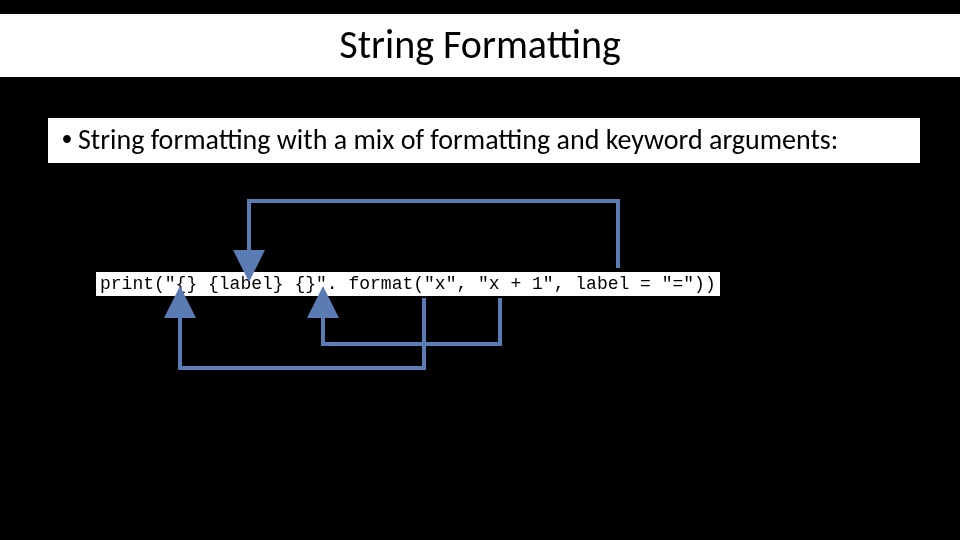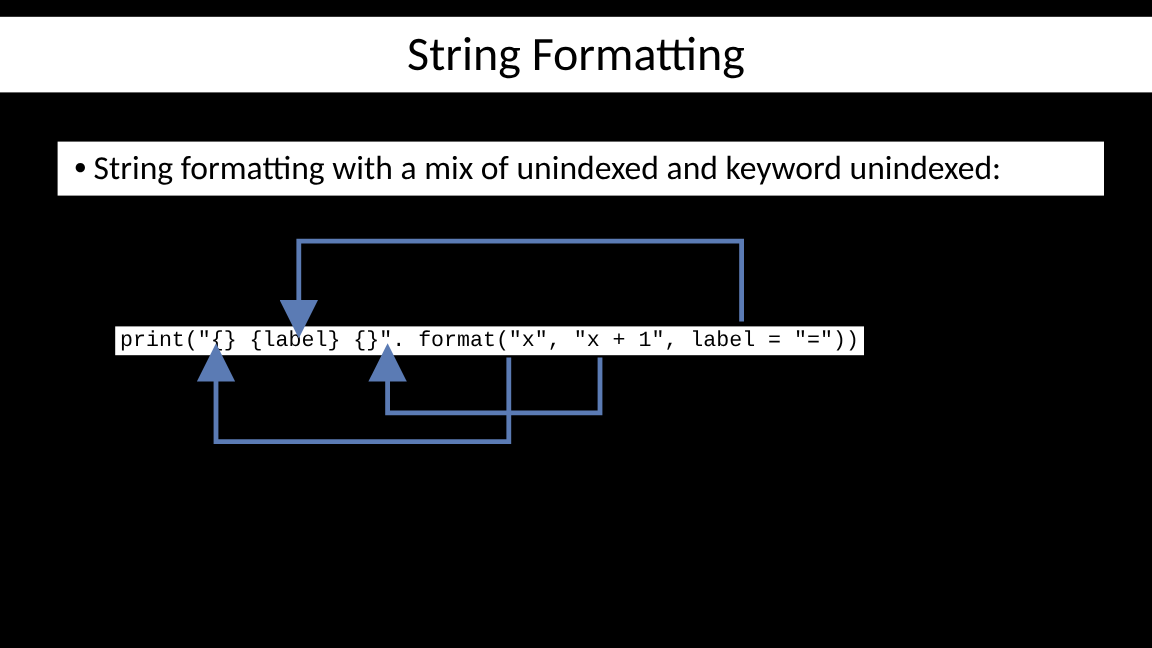--- a/index.html
+++ b/index.html
@@ -75,21 +75,21 @@
 </style>
 </head>
 <body>
 
 <div class="slide">
 
   <div class="title">String Formatting</div>
 
   <div class="bullet-row">
     <div class="bullet-dot">•</div>
-    <div class="bullet-text">String formatting with a mix of unindexed and keyword unindexed:</div>
+    <div class="bullet-text">String formatting with a mix of formatting and keyword arguments:</div>
   </div>
 
   <div class="code-line">print("{} {label} {}". format("x", "x + 1", label = "="))</div>
 
   <svg class="arrows" viewBox="0 0 960 540">
     <defs>
       <marker id="arrowhead" markerWidth="8" markerHeight="8" refX="4" refY="4" orient="auto-start-reverse">
         <path d="M0,0 L8,4 L0,8 Z" fill="#5B7BB4"></path>
       </marker>
     </defs>

